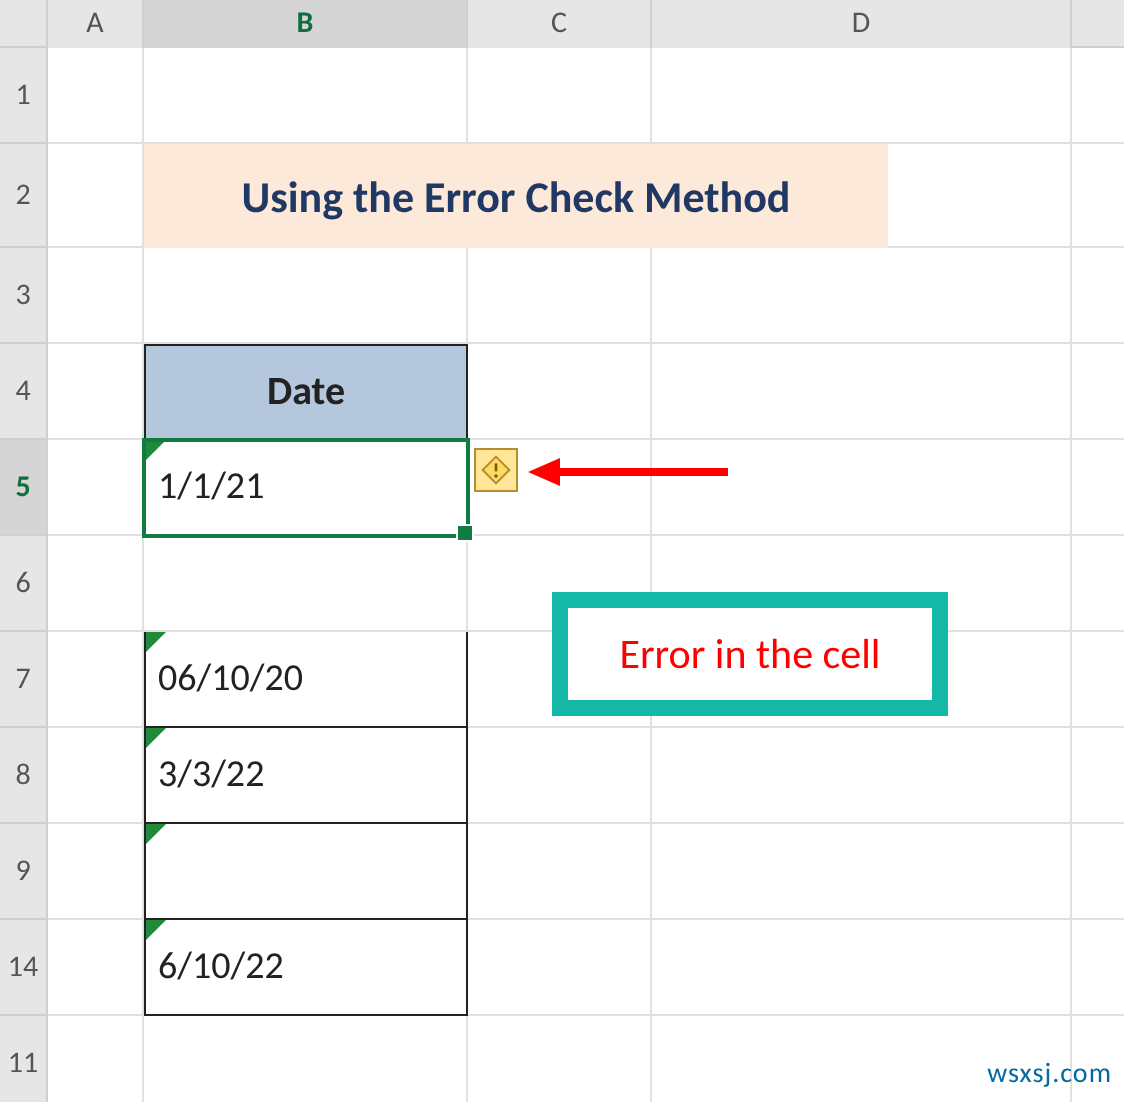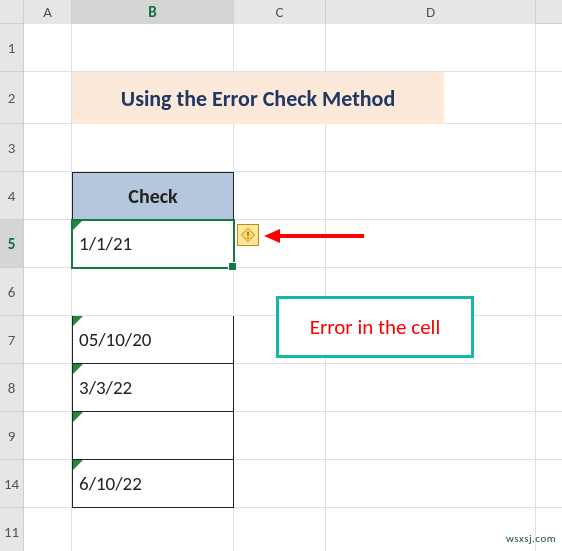--- a/index.html
+++ b/index.html
@@ -189,35 +189,35 @@
     width: 100px;
     height: 14px;
     z-index: 4;
   }
   .callout-box {
     position: absolute;
     left: 252px;
     top: 272px;
     width: 198px;
     height: 62px;
-    border: 3px solid #14b8a6;
+    border: 8px solid #14b8a6;
     background: #fff;
     display: flex;
     align-items: center;
     justify-content: center;
     font-size: 21px;
     color: #ff0000;
     z-index: 4;
   }
   .watermark {
     position: absolute;
     right: 6px;
     bottom: 6px;
-    font-size: 11px;
-    color: #14532d;
+    font-size: 14px;
+    color: #0369a1;
     letter-spacing: 0.5px;
   }
 </style>
 </head>
 <body>
 
 <div class="grid">
 
   <div class="col-header-row">
     <div class="corner"></div>
@@ -254,29 +254,29 @@
     <div class="gridlines-h" style="top:195px"></div>
     <div class="gridlines-h" style="top:243px"></div>
     <div class="gridlines-h" style="top:291px"></div>
     <div class="gridlines-h" style="top:339px"></div>
     <div class="gridlines-h" style="top:387px"></div>
     <div class="gridlines-h" style="top:435px"></div>
     <div class="gridlines-h" style="top:483px"></div>
 
     <div class="title-banner">Using the Error Check Method</div>
 
-    <div class="table-header-cell">Check</div>
+    <div class="table-header-cell">Date</div>
 
     <div class="data-cell" style="top:196px">
       <span class="err-triangle"></span>
       <span>1/1/21</span>
     </div>
     <div class="data-cell" style="top:292px">
       <span class="err-triangle"></span>
-      <span>05/10/20</span>
+      <span>06/10/20</span>
     </div>
     <div class="data-cell" style="top:340px">
       <span class="err-triangle"></span>
       <span>3/3/22</span>
     </div>
     <div class="data-cell" style="top:388px">
       <span class="err-triangle"></span>
     </div>
     <div class="data-cell" style="top:436px">
       <span class="err-triangle"></span>

